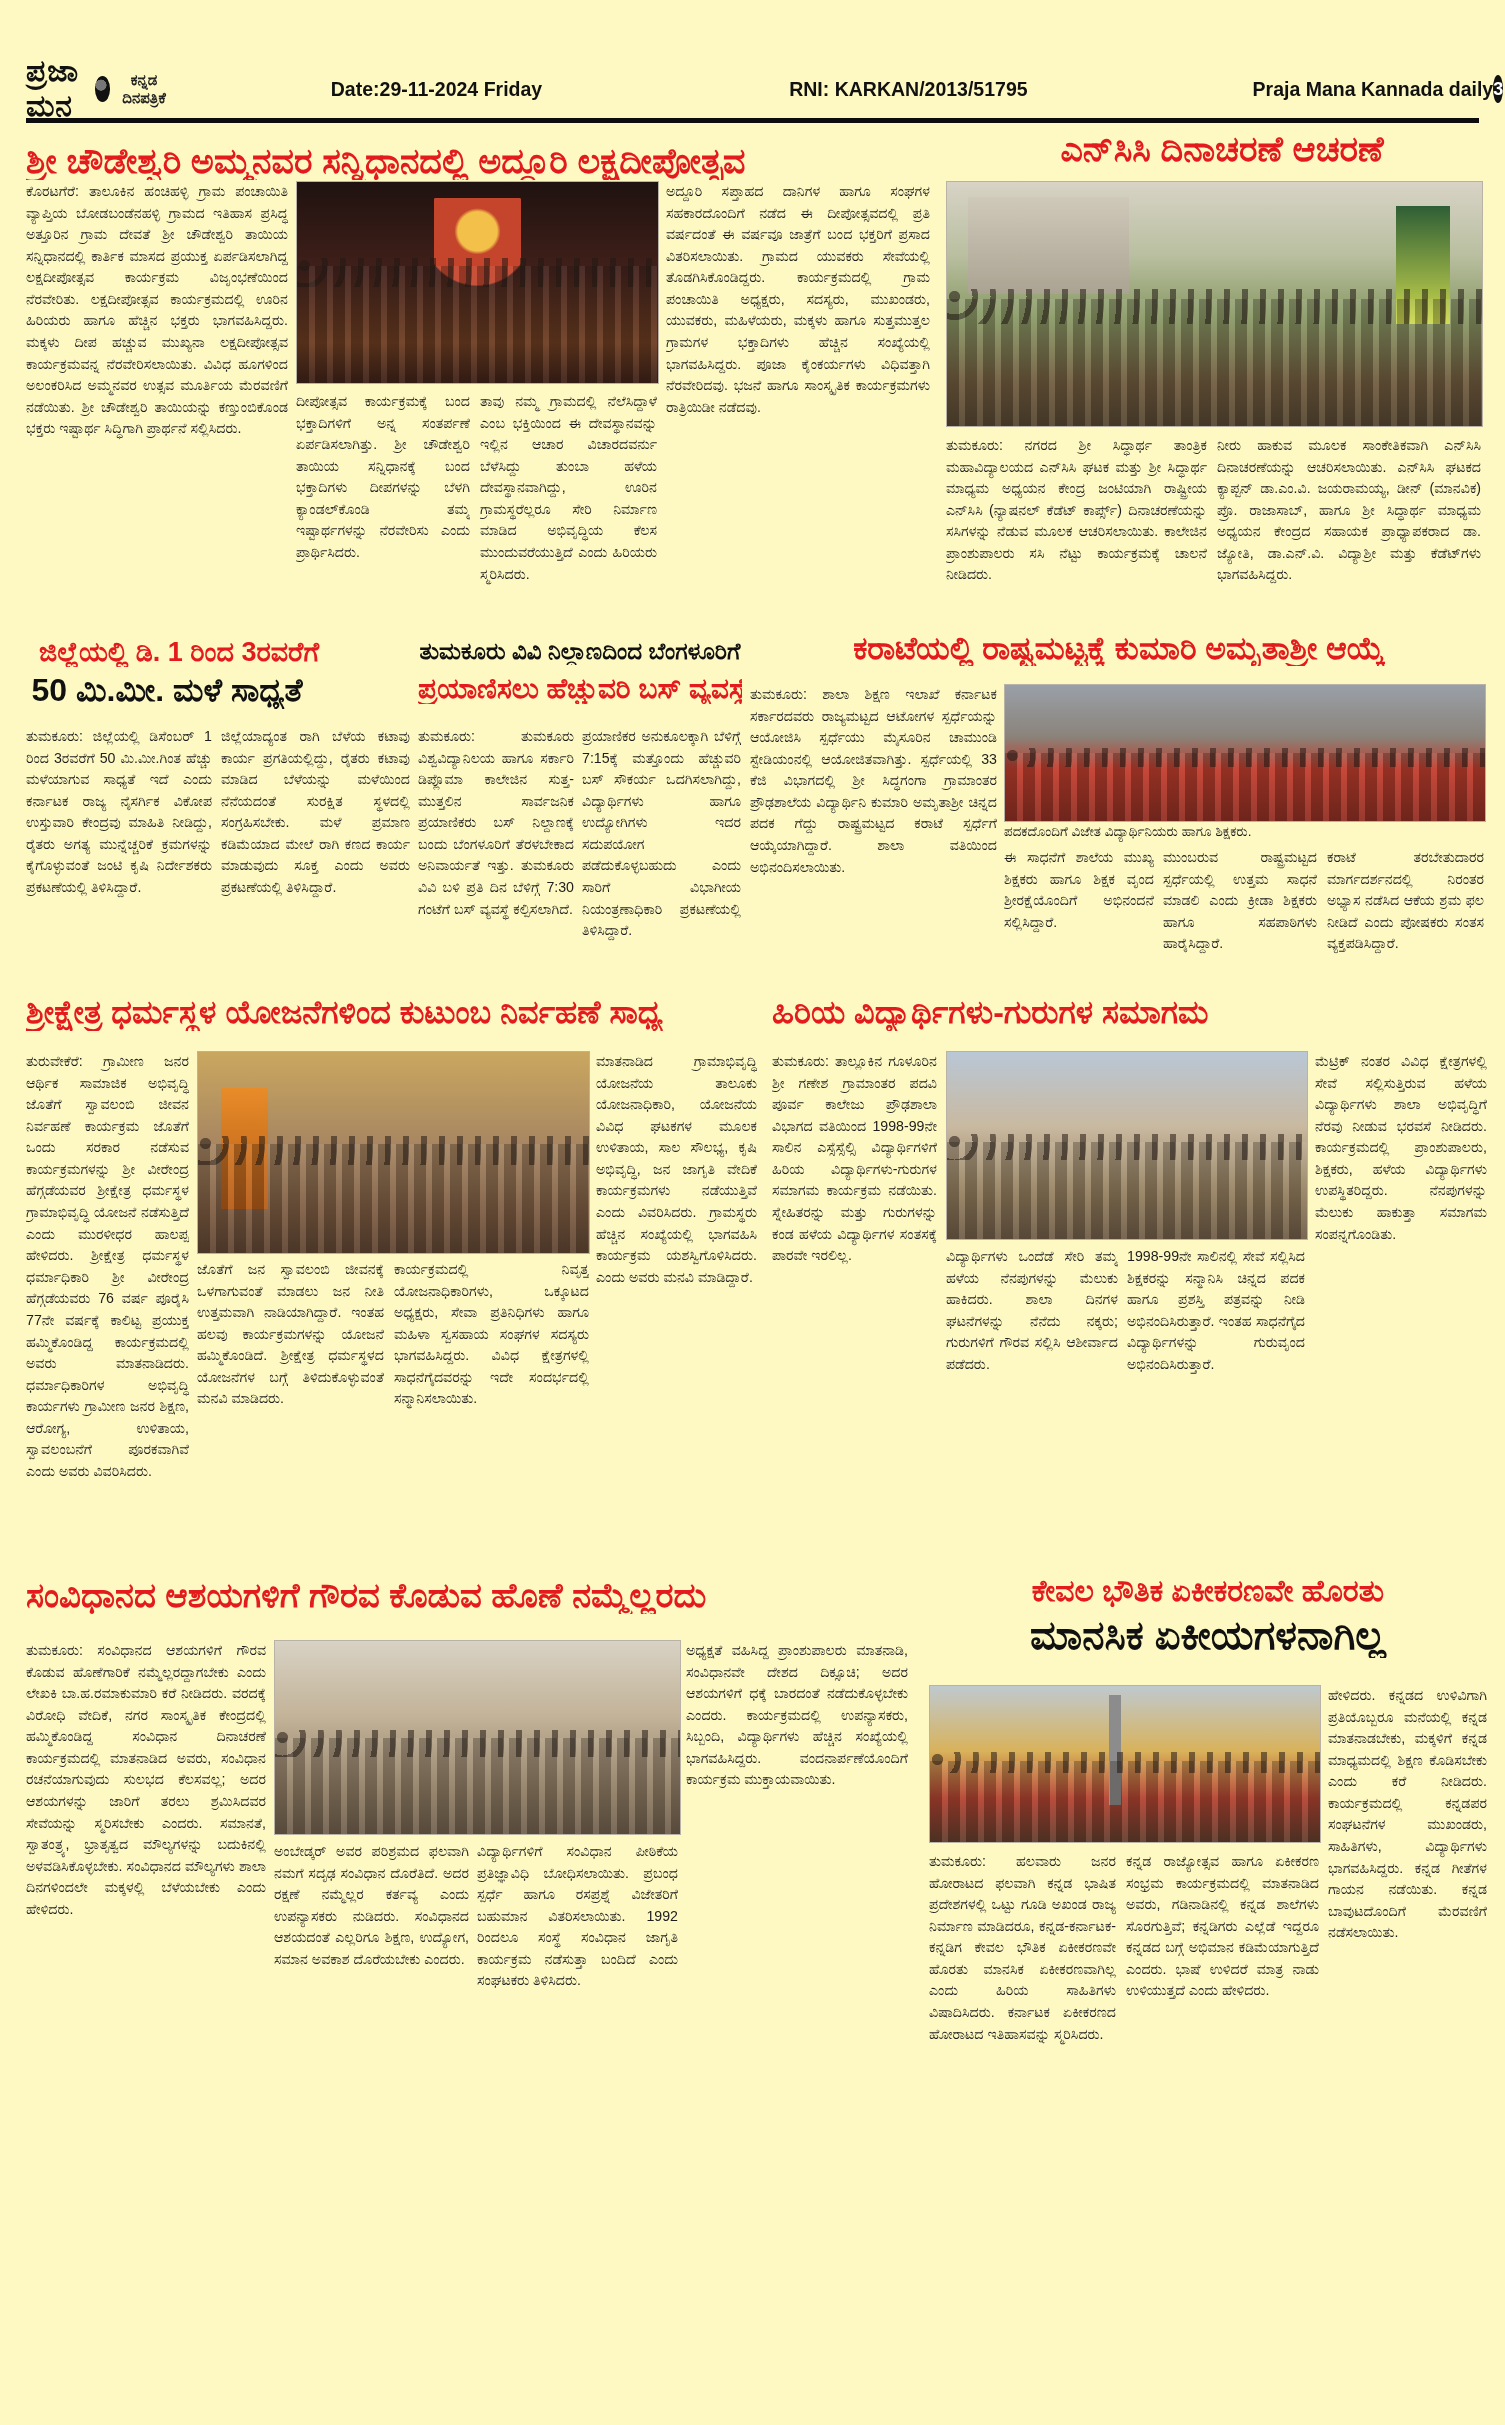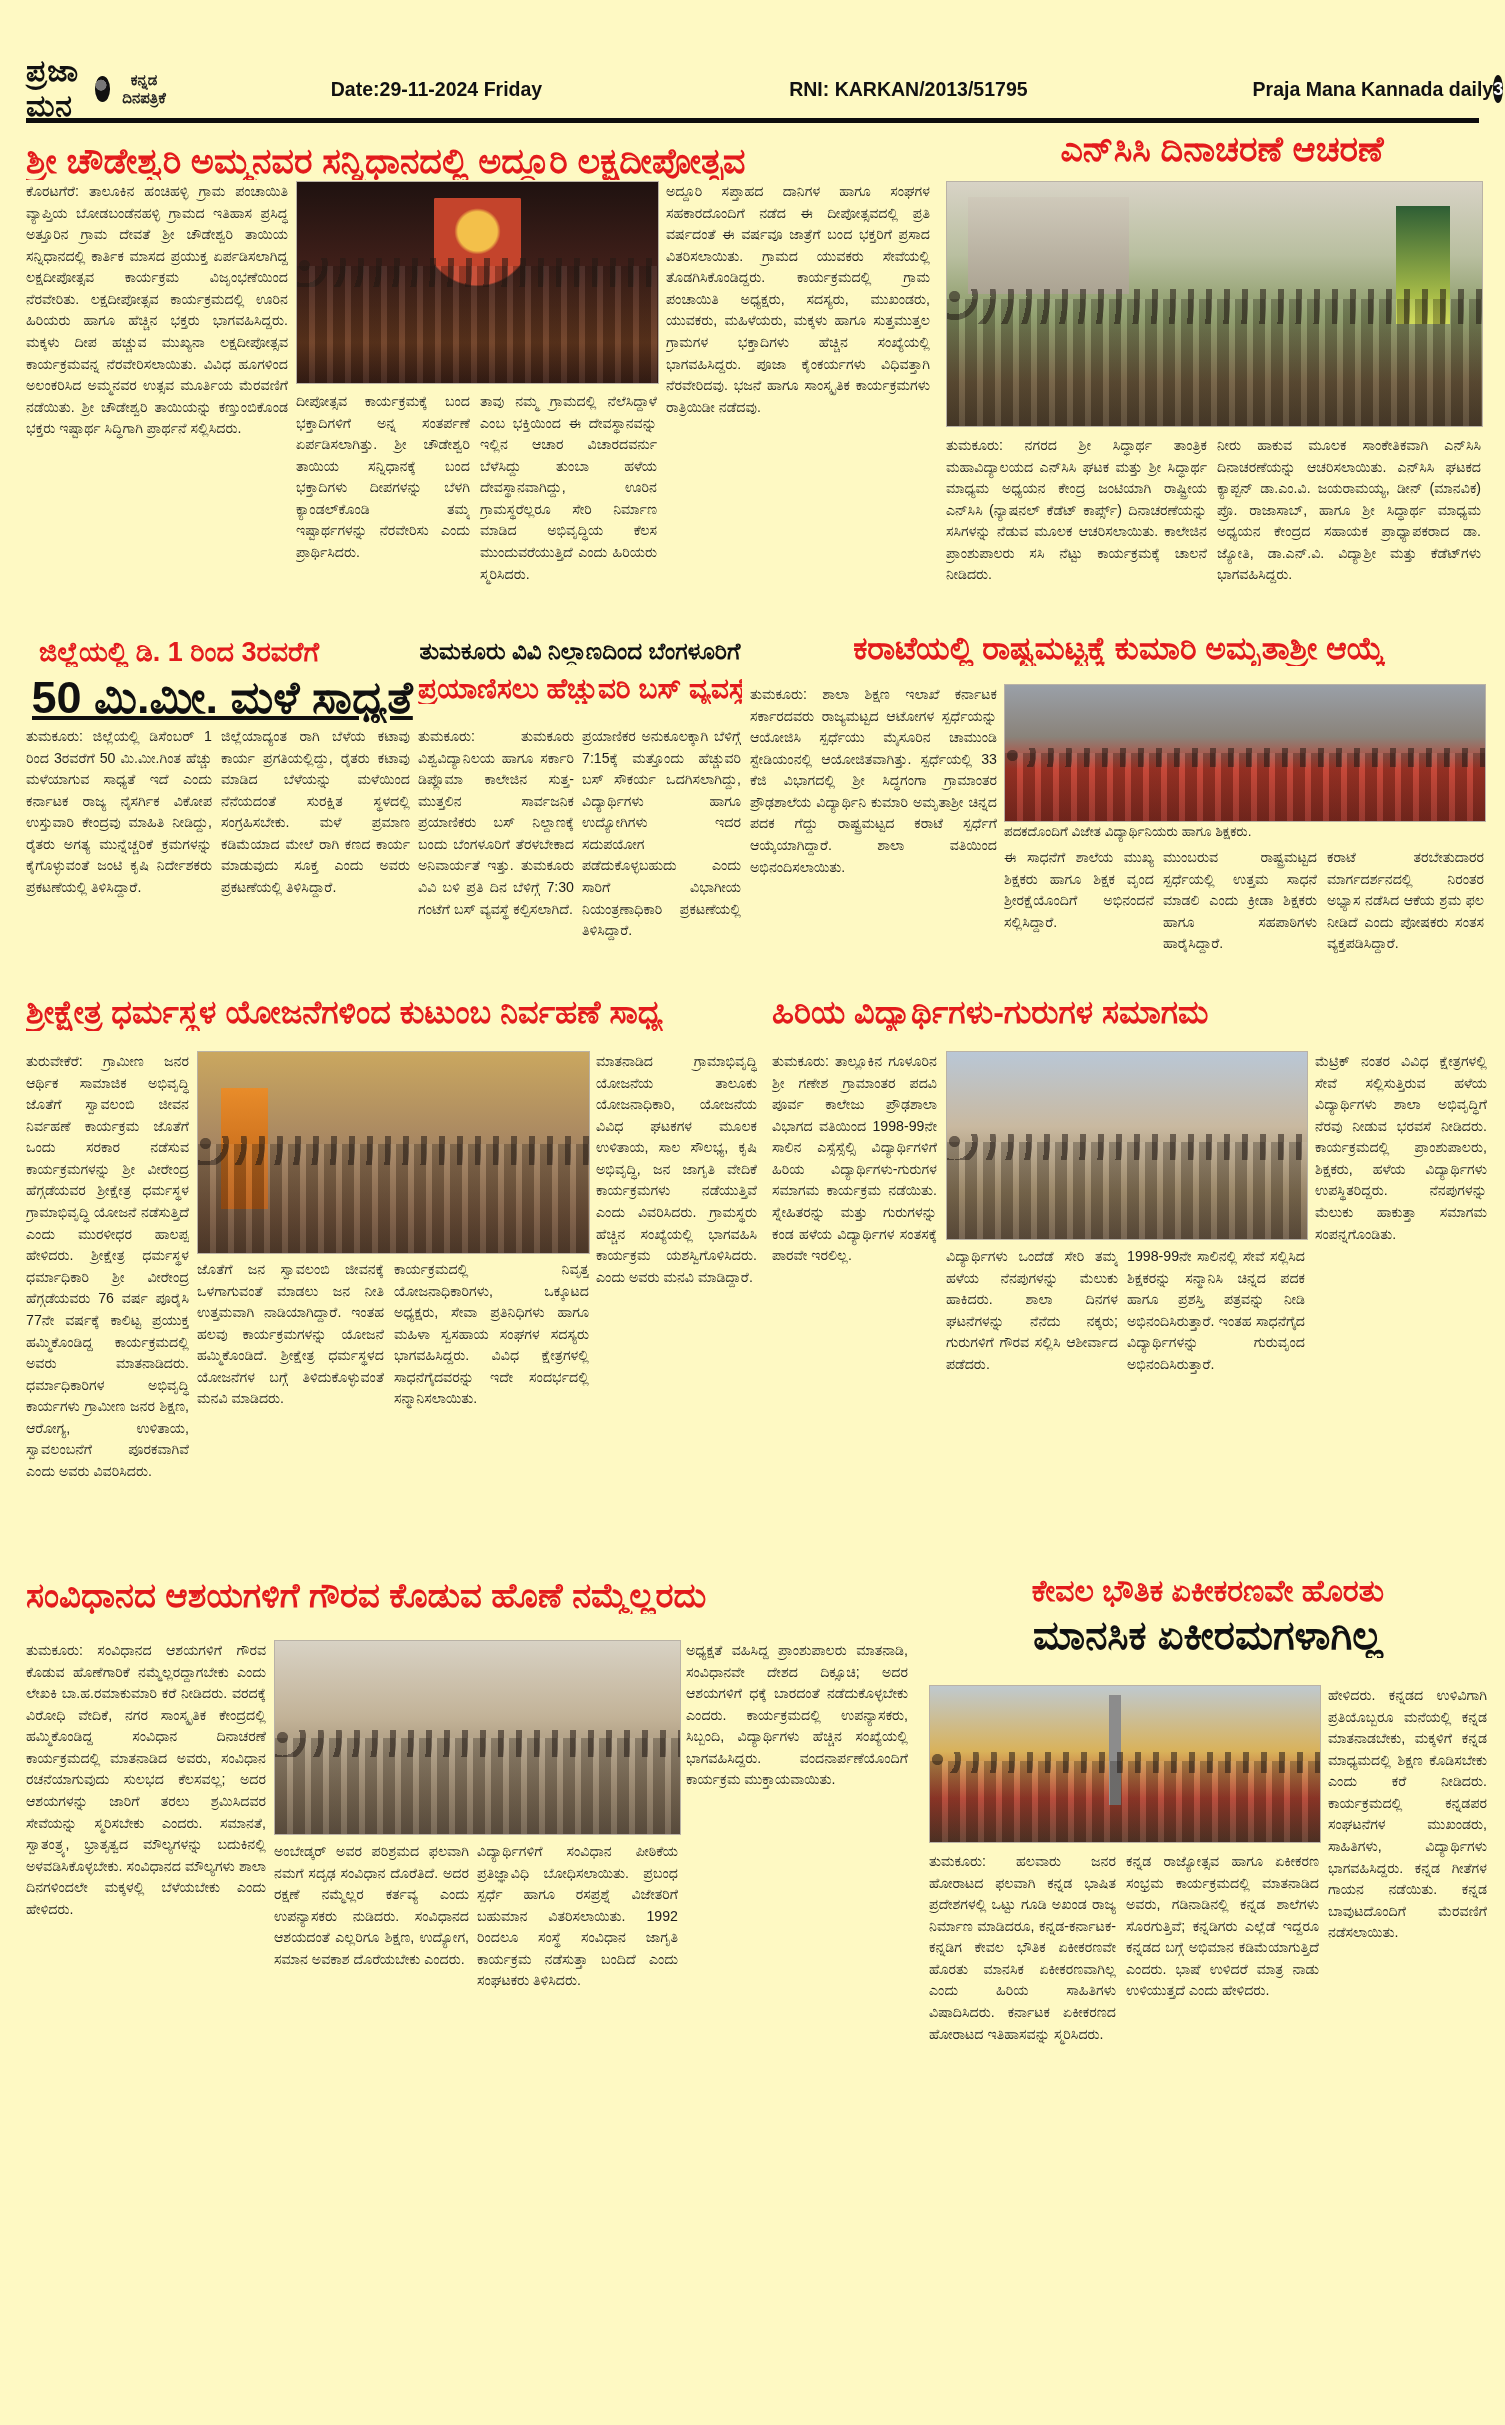--- a/index.html
+++ b/index.html
@@ -67,21 +67,21 @@
   <div class="photo" style="left:946px;top:181px;width:535px;height:244px;background:linear-gradient(180deg,#d8d3c6 0%,#b9bfa0 30%,#8a9a66 55%,#6f5b3d 82%,#54442f 100%);">
     <div style="position:absolute;left:4%;top:6%;width:30%;height:40%;background:linear-gradient(180deg,#cfc9ba,#aba392);"></div>
     <div style="position:absolute;right:6%;top:10%;width:10%;height:48%;background:linear-gradient(180deg,#2e5e35,#cdd94e);"></div>
     <div class="heads" style="bottom:42%;"></div>
       <div class="people-band" style="height:52%;"></div>
   </div>
   <div class="col" style="left:946px;top:435px;width:261px;height:187px;">ತುಮಕೂರು: ನಗರದ ಶ್ರೀ ಸಿದ್ಧಾರ್ಥ ತಾಂತ್ರಿಕ ಮಹಾವಿದ್ಯಾಲಯದ ಎನ್‌ಸಿಸಿ ಘಟಕ ಮತ್ತು ಶ್ರೀ ಸಿದ್ಧಾರ್ಥ ಮಾಧ್ಯಮ ಅಧ್ಯಯನ ಕೇಂದ್ರ ಜಂಟಿಯಾಗಿ ರಾಷ್ಟ್ರೀಯ ಎನ್‌ಸಿಸಿ (ನ್ಯಾಷನಲ್ ಕೆಡೆಟ್ ಕಾರ್ಪ್ಸ್) ದಿನಾಚರಣೆಯನ್ನು ಸಸಿಗಳನ್ನು ನೆಡುವ ಮೂಲಕ ಆಚರಿಸಲಾಯಿತು. ಕಾಲೇಜಿನ ಪ್ರಾಂಶುಪಾಲರು ಸಸಿ ನೆಟ್ಟು ಕಾರ್ಯಕ್ರಮಕ್ಕೆ ಚಾಲನೆ ನೀಡಿದರು.</div>
   <div class="col" style="left:1217px;top:435px;width:264px;height:187px;">ನೀರು ಹಾಕುವ ಮೂಲಕ ಸಾಂಕೇತಿಕವಾಗಿ ಎನ್‌ಸಿಸಿ ದಿನಾಚರಣೆಯನ್ನು ಆಚರಿಸಲಾಯಿತು. ಎನ್‌ಸಿಸಿ ಘಟಕದ ಕ್ಯಾಪ್ಟನ್ ಡಾ.ಎಂ.ವಿ. ಜಯರಾಮಯ್ಯ, ಡೀನ್ (ಮಾನವಿಕ) ಪ್ರೊ. ರಾಜಾಸಾಬ್, ಹಾಗೂ ಶ್ರೀ ಸಿದ್ಧಾರ್ಥ ಮಾಧ್ಯಮ ಅಧ್ಯಯನ ಕೇಂದ್ರದ ಸಹಾಯಕ ಪ್ರಾಧ್ಯಾಪಕರಾದ ಡಾ. ಜ್ಯೋತಿ, ಡಾ.ಎನ್.ವಿ. ವಿದ್ಯಾಶ್ರೀ ಮತ್ತು ಕೆಡೆಟ್‌ಗಳು ಭಾಗವಹಿಸಿದ್ದರು.</div>
 
   <div class="hl red abs" style="left:39px;top:637px;width:375px;font-size:27px;">ಜಿಲ್ಲೆಯಲ್ಲಿ ಡಿ. 1 ರಿಂದ 3ರವರೆಗೆ</div>
-  <div class="hl blk abs" style="left:31.5px;top:673px;width:382px;font-size:45px;text-decoration:underline;">50 ಮಿ.ಮೀ. ಮಳೆ ಸಾಧ್ಯತೆ</div>
+  <div class="hl blk abs" style="left:31.5px;top:673px;width:382px;font-size:32px;">50 ಮಿ.ಮೀ. ಮಳೆ ಸಾಧ್ಯತೆ</div>
   <div class="col" style="left:26px;top:726px;width:186px;height:255px;">ತುಮಕೂರು: ಜಿಲ್ಲೆಯಲ್ಲಿ ಡಿಸೆಂಬರ್ 1 ರಿಂದ 3ರವರೆಗೆ 50 ಮಿ.ಮೀ.ಗಿಂತ ಹೆಚ್ಚು ಮಳೆಯಾಗುವ ಸಾಧ್ಯತೆ ಇದೆ ಎಂದು ಕರ್ನಾಟಕ ರಾಜ್ಯ ನೈಸರ್ಗಿಕ ವಿಕೋಪ ಉಸ್ತುವಾರಿ ಕೇಂದ್ರವು ಮಾಹಿತಿ ನೀಡಿದ್ದು, ರೈತರು ಅಗತ್ಯ ಮುನ್ನೆಚ್ಚರಿಕೆ ಕ್ರಮಗಳನ್ನು ಕೈಗೊಳ್ಳುವಂತೆ ಜಂಟಿ ಕೃಷಿ ನಿರ್ದೇಶಕರು ಪ್ರಕಟಣೆಯಲ್ಲಿ ತಿಳಿಸಿದ್ದಾರೆ.</div>
   <div class="col" style="left:221px;top:726px;width:189px;height:255px;">ಜಿಲ್ಲೆಯಾದ್ಯಂತ ರಾಗಿ ಬೆಳೆಯ ಕಟಾವು ಕಾರ್ಯ ಪ್ರಗತಿಯಲ್ಲಿದ್ದು, ರೈತರು ಕಟಾವು ಮಾಡಿದ ಬೆಳೆಯನ್ನು ಮಳೆಯಿಂದ ನೆನೆಯದಂತೆ ಸುರಕ್ಷಿತ ಸ್ಥಳದಲ್ಲಿ ಸಂಗ್ರಹಿಸಬೇಕು. ಮಳೆ ಪ್ರಮಾಣ ಕಡಿಮೆಯಾದ ಮೇಲೆ ರಾಗಿ ಕಣದ ಕಾರ್ಯ ಮಾಡುವುದು ಸೂಕ್ತ ಎಂದು ಅವರು ಪ್ರಕಟಣೆಯಲ್ಲಿ ತಿಳಿಸಿದ್ದಾರೆ.</div>
 
   <div class="hl blk abs center" style="left:418px;top:639px;width:324px;font-size:23px;">ತುಮಕೂರು ವಿವಿ ನಿಲ್ದಾಣದಿಂದ ಬೆಂಗಳೂರಿಗೆ</div>
   <div class="hl red abs center" style="left:418px;top:673px;width:324px;font-size:28px;">ಪ್ರಯಾಣಿಸಲು ಹೆಚ್ಚುವರಿ ಬಸ್ ವ್ಯವಸ್ಥೆ</div>
   <div class="col" style="left:418px;top:726px;width:156px;height:255px;">ತುಮಕೂರು: ತುಮಕೂರು ವಿಶ್ವವಿದ್ಯಾನಿಲಯ ಹಾಗೂ ಸರ್ಕಾರಿ ಡಿಪ್ಲೊಮಾ ಕಾಲೇಜಿನ ಸುತ್ತ-ಮುತ್ತಲಿನ ಸಾರ್ವಜನಿಕ ಪ್ರಯಾಣಿಕರು ಬಸ್ ನಿಲ್ದಾಣಕ್ಕೆ ಬಂದು ಬೆಂಗಳೂರಿಗೆ ತೆರಳಬೇಕಾದ ಅನಿವಾರ್ಯತೆ ಇತ್ತು. ತುಮಕೂರು ವಿವಿ ಬಳಿ ಪ್ರತಿ ದಿನ ಬೆಳಿಗ್ಗೆ 7:30 ಗಂಟೆಗೆ ಬಸ್ ವ್ಯವಸ್ಥೆ ಕಲ್ಪಿಸಲಾಗಿದೆ.</div>
   <div class="col" style="left:582px;top:726px;width:159px;height:255px;">ಪ್ರಯಾಣಿಕರ ಅನುಕೂಲಕ್ಕಾಗಿ ಬೆಳಿಗ್ಗೆ 7:15ಕ್ಕೆ ಮತ್ತೊಂದು ಹೆಚ್ಚುವರಿ ಬಸ್ ಸೌಕರ್ಯ ಒದಗಿಸಲಾಗಿದ್ದು, ವಿದ್ಯಾರ್ಥಿಗಳು ಹಾಗೂ ಉದ್ಯೋಗಿಗಳು ಇದರ ಸದುಪಯೋಗ ಪಡೆದುಕೊಳ್ಳಬಹುದು ಎಂದು ಸಾರಿಗೆ ವಿಭಾಗೀಯ ನಿಯಂತ್ರಣಾಧಿಕಾರಿ ಪ್ರಕಟಣೆಯಲ್ಲಿ ತಿಳಿಸಿದ್ದಾರೆ.</div>
 
   <div class="hl red abs center" style="left:750px;top:631px;width:738px;font-size:31.5px;">ಕರಾಟೆಯಲ್ಲಿ ರಾಷ್ಟ್ರಮಟ್ಟಕ್ಕೆ ಕುಮಾರಿ ಅಮೃತಾಶ್ರೀ ಆಯ್ಕೆ</div>
   <div class="col" style="left:750px;top:684px;width:247px;height:297px;">ತುಮಕೂರು: ಶಾಲಾ ಶಿಕ್ಷಣ ಇಲಾಖೆ ಕರ್ನಾಟಕ ಸರ್ಕಾರದವರು ರಾಜ್ಯಮಟ್ಟದ ಆಟೋಗಳ ಸ್ಪರ್ಧೆಯನ್ನು ಆಯೋಜಿಸಿ ಸ್ಪರ್ಧೆಯು ಮೈಸೂರಿನ ಚಾಮುಂಡಿ ಸ್ಟೇಡಿಯಂನಲ್ಲಿ ಆಯೋಜಿತವಾಗಿತ್ತು. ಸ್ಪರ್ಧೆಯಲ್ಲಿ 33 ಕೆಜಿ ವಿಭಾಗದಲ್ಲಿ ಶ್ರೀ ಸಿದ್ಧಗಂಗಾ ಗ್ರಾಮಾಂತರ ಪ್ರೌಢಶಾಲೆಯ ವಿದ್ಯಾರ್ಥಿನಿ ಕುಮಾರಿ ಅಮೃತಾಶ್ರೀ ಚಿನ್ನದ ಪದಕ ಗೆದ್ದು ರಾಷ್ಟ್ರಮಟ್ಟದ ಕರಾಟೆ ಸ್ಪರ್ಧೆಗೆ ಆಯ್ಕೆಯಾಗಿದ್ದಾರೆ. ಶಾಲಾ ವತಿಯಿಂದ ಅಭಿನಂದಿಸಲಾಯಿತು.</div>
@@ -119,21 +119,21 @@
   <div class="col" style="left:26px;top:1640px;width:240px;height:759px;">ತುಮಕೂರು: ಸಂವಿಧಾನದ ಆಶಯಗಳಿಗೆ ಗೌರವ ಕೊಡುವ ಹೊಣೆಗಾರಿಕೆ ನಮ್ಮೆಲ್ಲರದ್ದಾಗಬೇಕು ಎಂದು ಲೇಖಕಿ ಬಾ.ಹ.ರಮಾಕುಮಾರಿ ಕರೆ ನೀಡಿದರು. ವರದಕ್ಕೆ ವಿರೋಧಿ ವೇದಿಕೆ, ನಗರ ಸಾಂಸ್ಕೃತಿಕ ಕೇಂದ್ರದಲ್ಲಿ ಹಮ್ಮಿಕೊಂಡಿದ್ದ ಸಂವಿಧಾನ ದಿನಾಚರಣೆ ಕಾರ್ಯಕ್ರಮದಲ್ಲಿ ಮಾತನಾಡಿದ ಅವರು, ಸಂವಿಧಾನ ರಚನೆಯಾಗುವುದು ಸುಲಭದ ಕೆಲಸವಲ್ಲ; ಅದರ ಆಶಯಗಳನ್ನು ಜಾರಿಗೆ ತರಲು ಶ್ರಮಿಸಿದವರ ಸೇವೆಯನ್ನು ಸ್ಮರಿಸಬೇಕು ಎಂದರು. ಸಮಾನತೆ, ಸ್ವಾತಂತ್ರ್ಯ, ಭ್ರಾತೃತ್ವದ ಮೌಲ್ಯಗಳನ್ನು ಬದುಕಿನಲ್ಲಿ ಅಳವಡಿಸಿಕೊಳ್ಳಬೇಕು. ಸಂವಿಧಾನದ ಮೌಲ್ಯಗಳು ಶಾಲಾ ದಿನಗಳಿಂದಲೇ ಮಕ್ಕಳಲ್ಲಿ ಬೆಳೆಯಬೇಕು ಎಂದು ಹೇಳಿದರು.</div>
   <div class="photo" style="left:274px;top:1640px;width:405px;height:193px;background:linear-gradient(180deg,#d8d2c4 0%,#c2b297 40%,#8f7c63 78%,#6f5f4c 100%);">
     <div class="heads" style="bottom:40%;"></div>
       <div class="people-band" style="height:50%;"></div>
   </div>
   <div class="col" style="left:274px;top:1841px;width:195px;height:558px;">ಅಂಬೇಡ್ಕರ್ ಅವರ ಪರಿಶ್ರಮದ ಫಲವಾಗಿ ನಮಗೆ ಸದೃಢ ಸಂವಿಧಾನ ದೊರೆತಿದೆ. ಅದರ ರಕ್ಷಣೆ ನಮ್ಮೆಲ್ಲರ ಕರ್ತವ್ಯ ಎಂದು ಉಪನ್ಯಾಸಕರು ನುಡಿದರು. ಸಂವಿಧಾನದ ಆಶಯದಂತೆ ಎಲ್ಲರಿಗೂ ಶಿಕ್ಷಣ, ಉದ್ಯೋಗ, ಸಮಾನ ಅವಕಾಶ ದೊರೆಯಬೇಕು ಎಂದರು.</div>
   <div class="col" style="left:477px;top:1841px;width:201px;height:558px;">ವಿದ್ಯಾರ್ಥಿಗಳಿಗೆ ಸಂವಿಧಾನ ಪೀಠಿಕೆಯ ಪ್ರತಿಜ್ಞಾವಿಧಿ ಬೋಧಿಸಲಾಯಿತು. ಪ್ರಬಂಧ ಸ್ಪರ್ಧೆ ಹಾಗೂ ರಸಪ್ರಶ್ನೆ ವಿಜೇತರಿಗೆ ಬಹುಮಾನ ವಿತರಿಸಲಾಯಿತು. 1992 ರಿಂದಲೂ ಸಂಸ್ಥೆ ಸಂವಿಧಾನ ಜಾಗೃತಿ ಕಾರ್ಯಕ್ರಮ ನಡೆಸುತ್ತಾ ಬಂದಿದೆ ಎಂದು ಸಂಘಟಕರು ತಿಳಿಸಿದರು.</div>
   <div class="col" style="left:686px;top:1640px;width:222px;height:759px;">ಅಧ್ಯಕ್ಷತೆ ವಹಿಸಿದ್ದ ಪ್ರಾಂಶುಪಾಲರು ಮಾತನಾಡಿ, ಸಂವಿಧಾನವೇ ದೇಶದ ದಿಕ್ಸೂಚಿ; ಅದರ ಆಶಯಗಳಿಗೆ ಧಕ್ಕೆ ಬಾರದಂತೆ ನಡೆದುಕೊಳ್ಳಬೇಕು ಎಂದರು. ಕಾರ್ಯಕ್ರಮದಲ್ಲಿ ಉಪನ್ಯಾಸಕರು, ಸಿಬ್ಬಂದಿ, ವಿದ್ಯಾರ್ಥಿಗಳು ಹೆಚ್ಚಿನ ಸಂಖ್ಯೆಯಲ್ಲಿ ಭಾಗವಹಿಸಿದ್ದರು. ವಂದನಾರ್ಪಣೆಯೊಂದಿಗೆ ಕಾರ್ಯಕ್ರಮ ಮುಕ್ತಾಯವಾಯಿತು.</div>
 
   <div class="hl red abs center" style="left:929px;top:1574px;width:558px;font-size:30px;">ಕೇವಲ ಭೌತಿಕ ಏಕೀಕರಣವೇ ಹೊರತು</div>
-  <div class="hl blk abs center" style="left:929px;top:1613px;width:558px;font-size:40px;">ಮಾನಸಿಕ ಏಕೀರಮಗಳಾಗಿಲ್ಲ</div>
+  <div class="hl blk abs center" style="left:929px;top:1613px;width:558px;font-size:40px;">ಮಾನಸಿಕ ಏಕೀಯಗಳನಾಗಿಲ್ಲ</div>
   <div class="photo" style="left:929px;top:1685px;width:390px;height:156px;background:linear-gradient(180deg,#bfc9cf 0%,#d9b25a 42%,#b3402e 72%,#5f3b2a 100%);">
     <div style="position:absolute;left:46%;top:6%;width:3%;height:70%;background:#8c8c8c;"></div>
     <div class="heads" style="bottom:44%;"></div>
       <div class="people-band" style="height:52%;"></div>
   </div>
   <div class="col" style="left:1126px;top:1851px;width:193px;height:547px;">ಕನ್ನಡ ರಾಜ್ಯೋತ್ಸವ ಹಾಗೂ ಏಕೀಕರಣ ಸಂಭ್ರಮ ಕಾರ್ಯಕ್ರಮದಲ್ಲಿ ಮಾತನಾಡಿದ ಅವರು, ಗಡಿನಾಡಿನಲ್ಲಿ ಕನ್ನಡ ಶಾಲೆಗಳು ಸೊರಗುತ್ತಿವೆ; ಕನ್ನಡಿಗರು ಎಲ್ಲೆಡೆ ಇದ್ದರೂ ಕನ್ನಡದ ಬಗ್ಗೆ ಅಭಿಮಾನ ಕಡಿಮೆಯಾಗುತ್ತಿದೆ ಎಂದರು. ಭಾಷೆ ಉಳಿದರೆ ಮಾತ್ರ ನಾಡು ಉಳಿಯುತ್ತದೆ ಎಂದು ಹೇಳಿದರು.</div>
   <div class="col" style="left:929px;top:1851px;width:187px;height:547px;">ತುಮಕೂರು: ಹಲವಾರು ಜನರ ಹೋರಾಟದ ಫಲವಾಗಿ ಕನ್ನಡ ಭಾಷಿತ ಪ್ರದೇಶಗಳಲ್ಲಿ ಒಟ್ಟು ಗೂಡಿ ಅಖಂಡ ರಾಜ್ಯ ನಿರ್ಮಾಣ ಮಾಡಿದರೂ, ಕನ್ನಡ-ಕರ್ನಾಟಕ-ಕನ್ನಡಿಗ ಕೇವಲ ಭೌತಿಕ ಏಕೀಕರಣವೇ ಹೊರತು ಮಾನಸಿಕ ಏಕೀಕರಣವಾಗಿಲ್ಲ ಎಂದು ಹಿರಿಯ ಸಾಹಿತಿಗಳು ವಿಷಾದಿಸಿದರು. ಕರ್ನಾಟಕ ಏಕೀಕರಣದ ಹೋರಾಟದ ಇತಿಹಾಸವನ್ನು ಸ್ಮರಿಸಿದರು.</div>
   <div class="col" style="left:1328px;top:1685px;width:159px;height:714px;">ಹೇಳಿದರು. ಕನ್ನಡದ ಉಳಿವಿಗಾಗಿ ಪ್ರತಿಯೊಬ್ಬರೂ ಮನೆಯಲ್ಲಿ ಕನ್ನಡ ಮಾತನಾಡಬೇಕು, ಮಕ್ಕಳಿಗೆ ಕನ್ನಡ ಮಾಧ್ಯಮದಲ್ಲಿ ಶಿಕ್ಷಣ ಕೊಡಿಸಬೇಕು ಎಂದು ಕರೆ ನೀಡಿದರು. ಕಾರ್ಯಕ್ರಮದಲ್ಲಿ ಕನ್ನಡಪರ ಸಂಘಟನೆಗಳ ಮುಖಂಡರು, ಸಾಹಿತಿಗಳು, ವಿದ್ಯಾರ್ಥಿಗಳು ಭಾಗವಹಿಸಿದ್ದರು. ಕನ್ನಡ ಗೀತೆಗಳ ಗಾಯನ ನಡೆಯಿತು. ಕನ್ನಡ ಬಾವುಟದೊಂದಿಗೆ ಮೆರವಣಿಗೆ ನಡೆಸಲಾಯಿತು.</div>
 
 </div>

